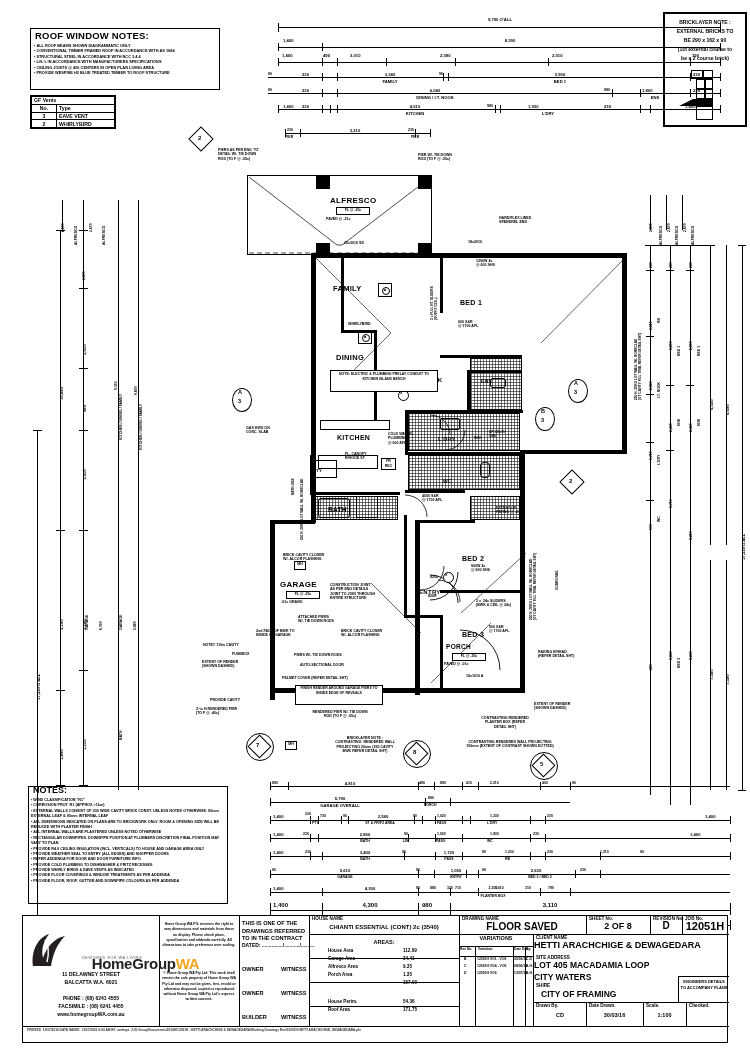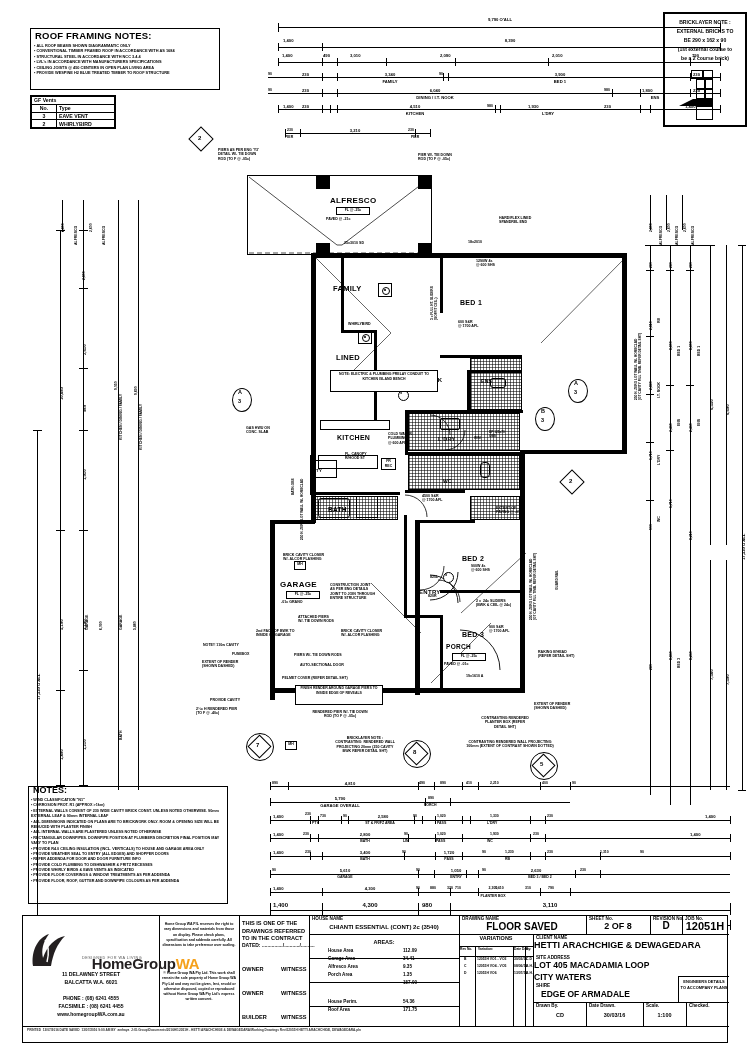--- a/index.html
+++ b/index.html
@@ -64,21 +64,21 @@
        transform:rotate(45deg);background:#fff;}
   .dianum{position:absolute;font-size:6px;font-weight:bold;}
   .circ{position:absolute;border:1.2px solid #000;border-radius:50%;background:#fff;}
 </style>
 </head>
 <body>
 
 <div class="pg">
 
   <div class="bx" id="roof-notes">
-    <div class="t hdr">ROOF FRAMING NOTES:</div>
+    <div class="t hdr">ROOF WINDOW NOTES:</div>
     <ul>
       <li>ALL ROOF BEAMS SHOWN DIAGRAMMATIC ONLY</li>
       <li>CONVENTIONAL TIMBER FRAMED ROOF IN ACCORDANCE WITH AS 1684</li>
       <li>STRUCTURAL STEEL IN ACCORDANCE WITH NCC 3.4.4</li>
       <li>LVL's IN ACCORDANCE WITH MANUFACTURERS SPECIFICATIONS</li>
       <li>CEILING JOISTS @ 450 CENTERS IN OPEN PLAN LIVING AREA</li>
       <li>PROVIDE WESPINE H2 BLUE TREATED TIMBER TO ROOF STRUCTURE</li>
     </ul>
   </div>
 
@@ -459,21 +459,21 @@
       <div class="abs" style="left:6px;top:6px;width:2px;height:2px;background:#000;border-radius:50%;"></div>
     </div>
 
     <div class="circ" style="left:398px;top:390px;width:9px;height:9px;"></div>
     <div class="circ" style="left:443px;top:572px;width:9px;height:9px;"></div>
     <div class="t micro2" style="left:400px;top:391px;">S</div>
     <div class="t micro2" style="left:445px;top:573px;">S</div>
 
     <div class="room" style="left:330px;top:196px;font-size:8px;">ALFRESCO</div>
     <div class="room" style="left:333px;top:284px;font-size:7.5px;">FAMILY</div>
-    <div class="room" style="left:336px;top:353px;font-size:7.5px;">LINED</div>
+    <div class="room" style="left:336px;top:353px;font-size:7.5px;">DINING</div>
     <div class="room" style="left:337px;top:434px;font-size:7px;">KITCHEN</div>
     <div class="room" style="left:328px;top:506px;font-size:6.5px;">BATH</div>
     <div class="room" style="left:313px;top:468px;font-size:4.2px;">PTY</div>
     <div class="room" style="left:280px;top:580px;font-size:8px;">GARAGE</div>
     <div class="room" style="left:460px;top:299px;font-size:7px;">BED 1</div>
     <div class="room" style="left:412px;top:377px;font-size:6px;">I.T. NOOK</div>
     <div class="room" style="left:481px;top:378px;font-size:5px;">ENS</div>
     <div class="room" style="left:438px;top:436px;font-size:5.5px;">L'DRY</div>
     <div class="room" style="left:443px;top:478px;font-size:5px;">WC</div>
     <div class="room" style="left:462px;top:555px;font-size:7px;">BED 2</div>
@@ -875,21 +875,21 @@
     <div class="t ctr" style="left:627px;top:5px;width:32px;font-size:10px;font-weight:bold;">D</div>
     <div class="t lbl" style="left:662px;top:1px;">JOB No.</div>
     <div class="t ctr" style="left:659px;top:5px;width:46px;font-size:11px;font-weight:bold;">12051H</div>
 
     <div class="t lbl" style="left:513px;top:20px;">CLIENT NAME</div>
     <div class="t" style="left:511px;top:25px;font-size:9px;font-weight:bold;">HETTI ARACHCHIGE &amp; DEWAGEDARA</div>
     <div class="t lbl" style="left:513px;top:40px;">SITE ADDRESS</div>
     <div class="t" style="left:511px;top:45px;font-size:8.5px;font-weight:bold;">LOT 405 MACADAMIA LOOP</div>
     <div class="t" style="left:511px;top:57px;font-size:8.5px;font-weight:bold;">CITY WATERS</div>
     <div class="t lbl" style="left:513px;top:68px;">SHIRE</div>
-    <div class="t" style="left:518px;top:74px;font-size:8.5px;font-weight:bold;">EDGE OF ARMADALE</div>
+    <div class="t" style="left:518px;top:74px;font-size:8.5px;font-weight:bold;">CITY OF FRAMING</div>
 
     <div class="t ctr" style="left:657px;top:63px;width:48px;font-size:4px;line-height:1.4;white-space:normal;font-weight:bold;">ENGINEERS DETAILS TO ACCOMPANY PLANS</div>
 
     <div class="t lbl" style="left:513px;top:88px;">Drawn By.</div>
     <div class="t ctr" style="left:511px;top:97px;width:52px;font-size:5.5px;font-weight:bold;">CD</div>
     <div class="t lbl" style="left:566px;top:88px;">Date Drawn.</div>
     <div class="t ctr" style="left:563px;top:97px;width:57px;font-size:5.5px;font-weight:bold;">30/03/16</div>
     <div class="t lbl" style="left:623px;top:88px;">Scale.</div>
     <div class="t ctr" style="left:620px;top:97px;width:43px;font-size:5.5px;font-weight:bold;">1:100</div>
     <div class="t lbl" style="left:666px;top:88px;">Checked.</div>

